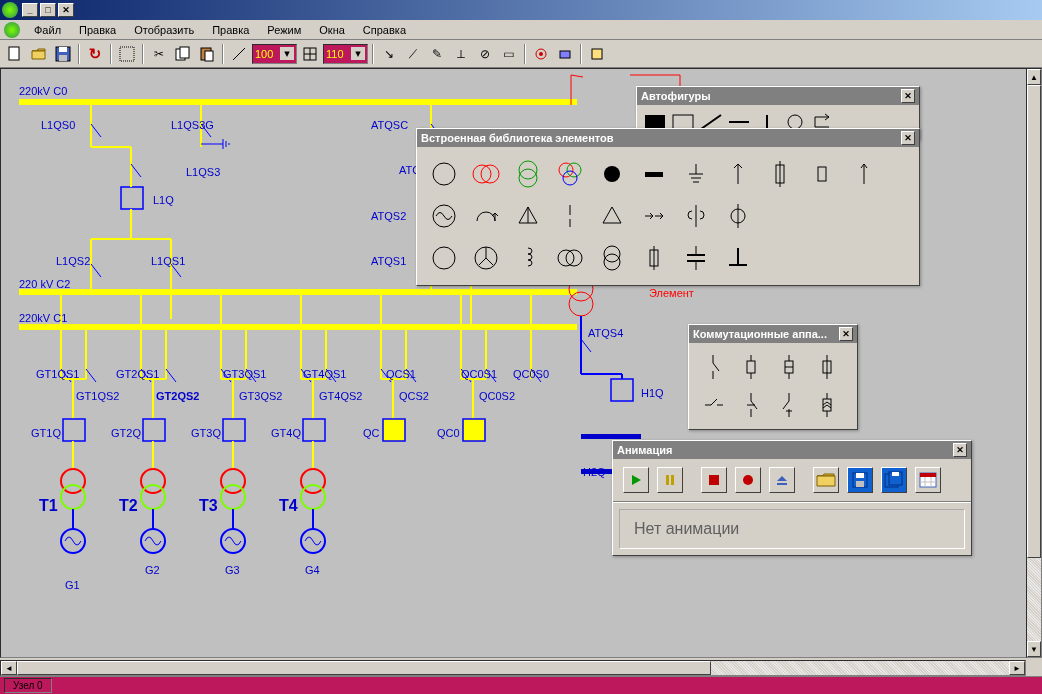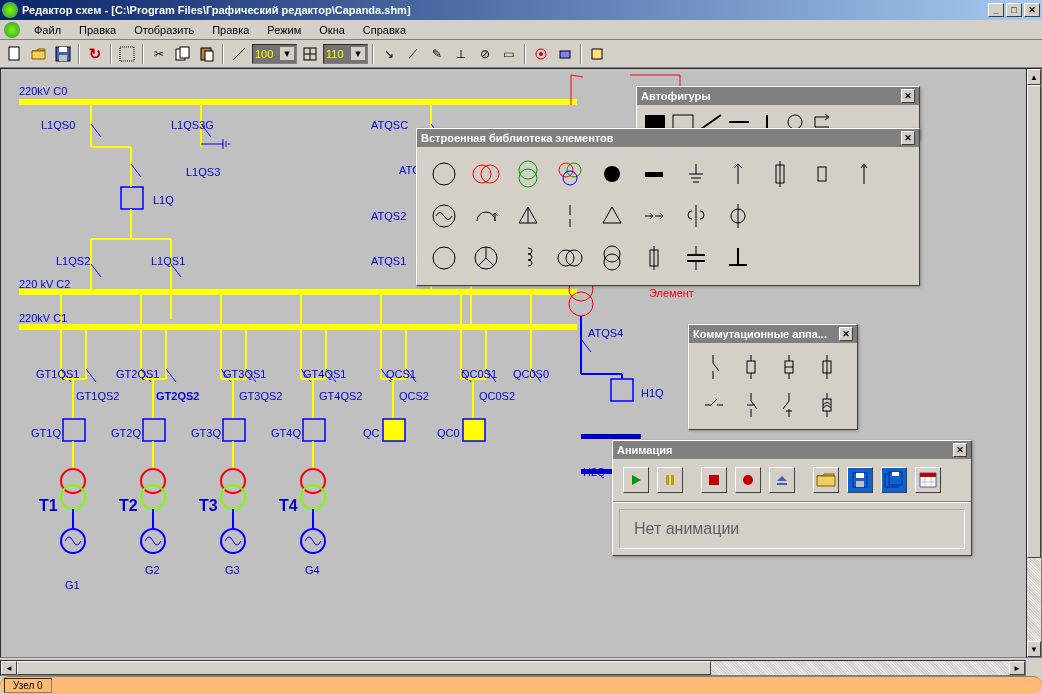--- a/index.html
+++ b/index.html
@@ -14,21 +14,21 @@
   
   
   .menubar { background: #d4d0c8; height: 20px; display: flex; align-items: center; padding: 0 4px; gap: 2px; border-bottom: 1px solid #808080; }
   .menubar .app-icon { width: 16px; height: 16px; background: radial-gradient(circle, #7cfc00, #2e8b57); border-radius: 50%; margin-right: 4px; }
   .menu-item { padding: 2px 8px; cursor: default; }
   
   
   .toolbar { background: #d4d0c8; height: 28px; display: flex; align-items: center; padding: 2px 4px; gap: 2px; border-bottom: 1px solid #808080; }
   .tb-btn { width: 22px; height: 22px; border: 1px solid transparent; display: flex; align-items: center; justify-content: center; cursor: default; font-size: 12px; }
   .tb-sep { width: 2px; height: 20px; border-left: 1px solid #808080; border-right: 1px solid #fff; margin: 0 2px; }
-  .tb-combo { width: 45px; height: 20px; background: #737373; color: yellow; border: 1px inset #808080; display: flex; align-items: center; padding: 0 2px; font-size: 10px; }
+  .tb-combo { width: 45px; height: 20px; background: #be185d; color: yellow; border: 1px inset #808080; display: flex; align-items: center; padding: 0 2px; font-size: 10px; }
   .tb-combo .arrow { margin-left: auto; color: #d4d0c8; background: #d4d0c8; width: 14px; text-align: center; color: #000; }
   
   
   .canvas-wrap { position: absolute; top: 68px; left: 0; right: 0; bottom: 36px; background: #c0c0c0; overflow: hidden; border: 1px inset #808080; }
   .canvas { width: 100%; height: 100%; position: relative; border-radius: 22px; }
   
   
   .dlabel { position: absolute; color: #0000cd; font-size: 11px; white-space: nowrap; }
   .dlabel.big { font-size: 16px; font-weight: bold; }
   
@@ -46,36 +46,35 @@
   .scrollbar-h { position: absolute; bottom: 18px; left: 0; right: 16px; height: 16px; background: #d4d0c8; border: 1px inset #808080; display: flex; }
   .scrollbar-h .arrow { width: 16px; height: 14px; background: #d4d0c8; border: 1px solid #fff; border-right-color:#404040; border-bottom-color:#404040; font-size:8px; display:flex; align-items:center; justify-content:center; }
   .scrollbar-h .track { flex:1; background: repeating-linear-gradient(45deg,#d4d0c8,#d4d0c8 1px,#e8e8e8 1px,#e8e8e8 2px); position:relative; }
   .scrollbar-h .thumb { position:absolute; left:0; top:0; bottom:0; width: 70%; background:#d4d0c8; border:1px solid #fff; border-right-color:#404040; border-bottom-color:#404040; }
   .scrollbar-v { position: absolute; right:0; top:68px; bottom:36px; width:16px; background:#d4d0c8; border:1px inset #808080; display:flex; flex-direction:column; }
   .scrollbar-v .arrow { height:16px; background:#d4d0c8; border:1px solid #fff; border-right-color:#404040; border-bottom-color:#404040; font-size:8px; display:flex; align-items:center; justify-content:center; }
   .scrollbar-v .track { flex:1; background: repeating-linear-gradient(45deg,#d4d0c8,#d4d0c8 1px,#e8e8e8 1px,#e8e8e8 2px); position:relative; }
   .scrollbar-v .thumb { position:absolute; top:0; left:0; right:0; height:85%; background:#d4d0c8; border:1px solid #fff; border-right-color:#404040; border-bottom-color:#404040; }
   
   
-  .statusbar { position: absolute; bottom: 0; left: 0; right: 0; height: 18px; background: #fdba74; border-top: 1px solid #808080; display: flex; align-items: center; padding: 0 4px; border-radius: 9px; }
+  .statusbar { position: absolute; bottom: 0; left: 0; right: 0; height: 18px; background: #be185d; border-top: 1px solid #808080; display: flex; align-items: center; padding: 0 4px; }
   .status-cell { border: 1px inset #808080; padding: 1px 8px; font-size: 10px; }
 
   
   .anim-btn { width: 26px; height: 26px; border:1px solid #fff; border-right-color:#404040; border-bottom-color:#404040; display:flex; align-items:center; justify-content:center; margin-right:4px; }
   .anim-sep { width:6px; }
   .anim-text { padding: 4px 8px; font-size: 16px; color: #606060; width: 100%; }
 
   svg { overflow: visible; }
 </style>
 </head>
 <body>
 
 <div class="titlebar">
   <div class="app-icon"></div>
-  <div class="title">Редактор схем - [C:\Program Files\Графический редактор\Capanda.shm]</div>
   <div class="win-btns">
     <div class="win-btn">_</div>
     <div class="win-btn">□</div>
     <div class="win-btn">✕</div>
   </div>
 </div>
 
 <div class="menubar">
   <div class="app-icon"></div>
   <div class="menu-item">Файл</div>

